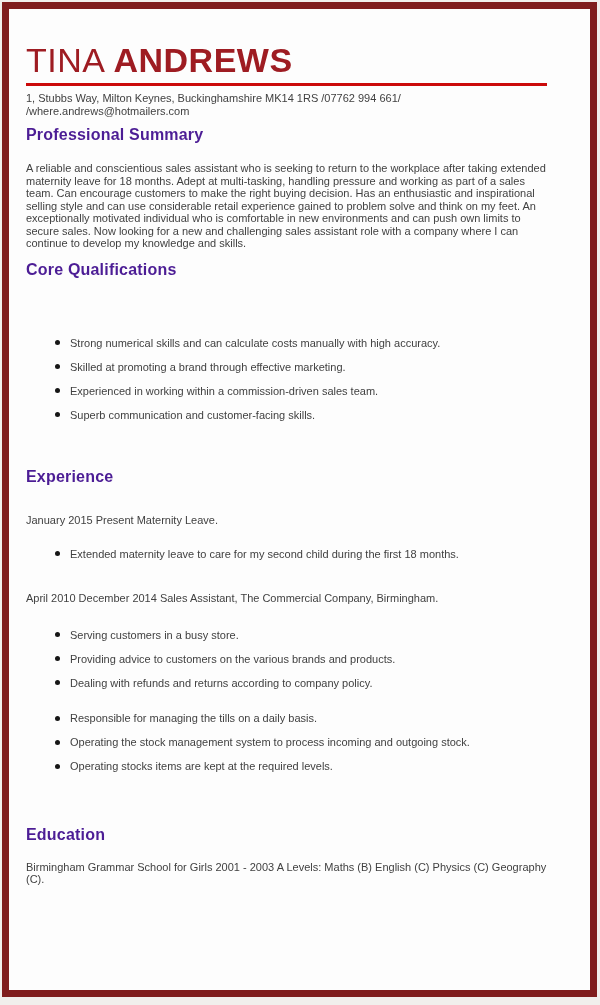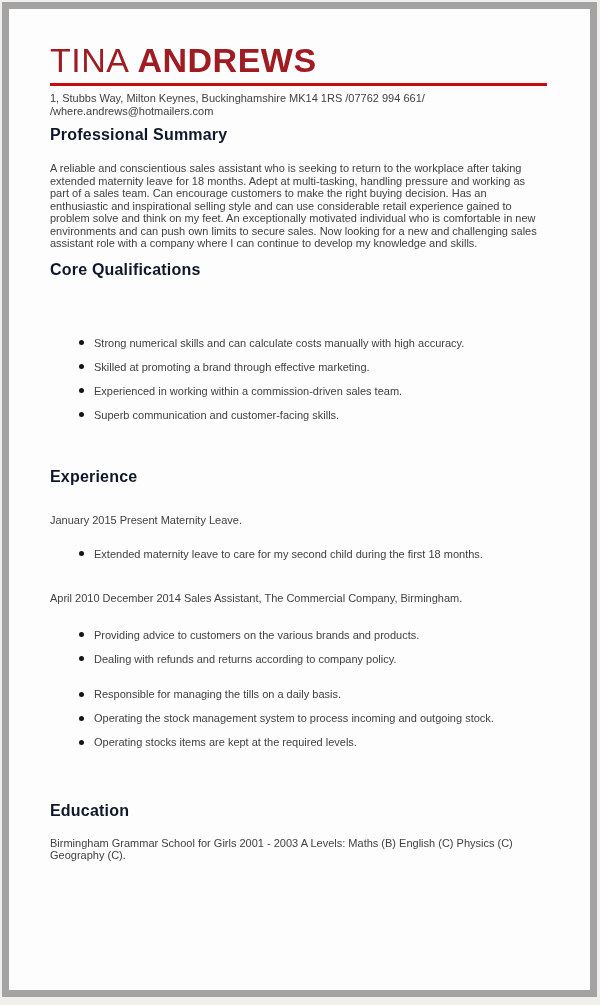--- a/index.html
+++ b/index.html
@@ -7,23 +7,23 @@
   body {
     background:#f1efec;
     font-family:"Liberation Sans", sans-serif;
     position:relative;
     overflow:hidden;
   }
   .frame {
     position:absolute;
     top:2px; left:2px;
     width:595px; height:995px;
-    border:7px solid #a3a3a3;
+    border:7px solid #7f1d1d;
     background:#fdfdfd;
-    padding:33px 43px 0 41px;
+    padding:33px 43px 0 17px;
   }
   h1 {
     font-size:34px;
     line-height:36px;
     font-weight:400;
     color:#9e1c22;
     letter-spacing:0.5px;
     white-space:nowrap;
   }
   h1 .last { font-weight:700; margin-left:8px; }
@@ -31,21 +31,21 @@
   .contact {
     margin-top:6px;
     font-size:11px;
     line-height:12.6px;
     color:#414141;
   }
   h2 {
     font-size:16px;
     line-height:18px;
     font-weight:700;
-    color:#0f172a;
+    color:#4c1d95;
     letter-spacing:0.2px;
   }
   .body, li {
     font-size:11px;
     line-height:12.5px;
     color:#414141;
   }
   ul { list-style:none; padding-left:29px; }
   li { display:flex; gap:10px; margin-bottom:11.5px; }
   .dot {
@@ -124,20 +124,24 @@
             <span>Extended maternity leave to care for my second child during the first 18 months.</span>
           </li>
       </ul>
     </div>
 
     <div class="job2">
       <p class="body job-title">April 2010 December 2014 Sales Assistant, The Commercial Company, Birmingham.</p>
       <ul>
         <li>
             <span class="dot"></span>
+            <span>Serving customers in a busy store.</span>
+          </li>
+        <li>
+            <span class="dot"></span>
             <span>Providing advice to customers on the various brands and products.</span>
           </li>
         <li>
             <span class="dot"></span>
             <span>Dealing with refunds and returns according to company policy.</span>
           </li>
       </ul>
     </div>
 
     <div class="job3">

